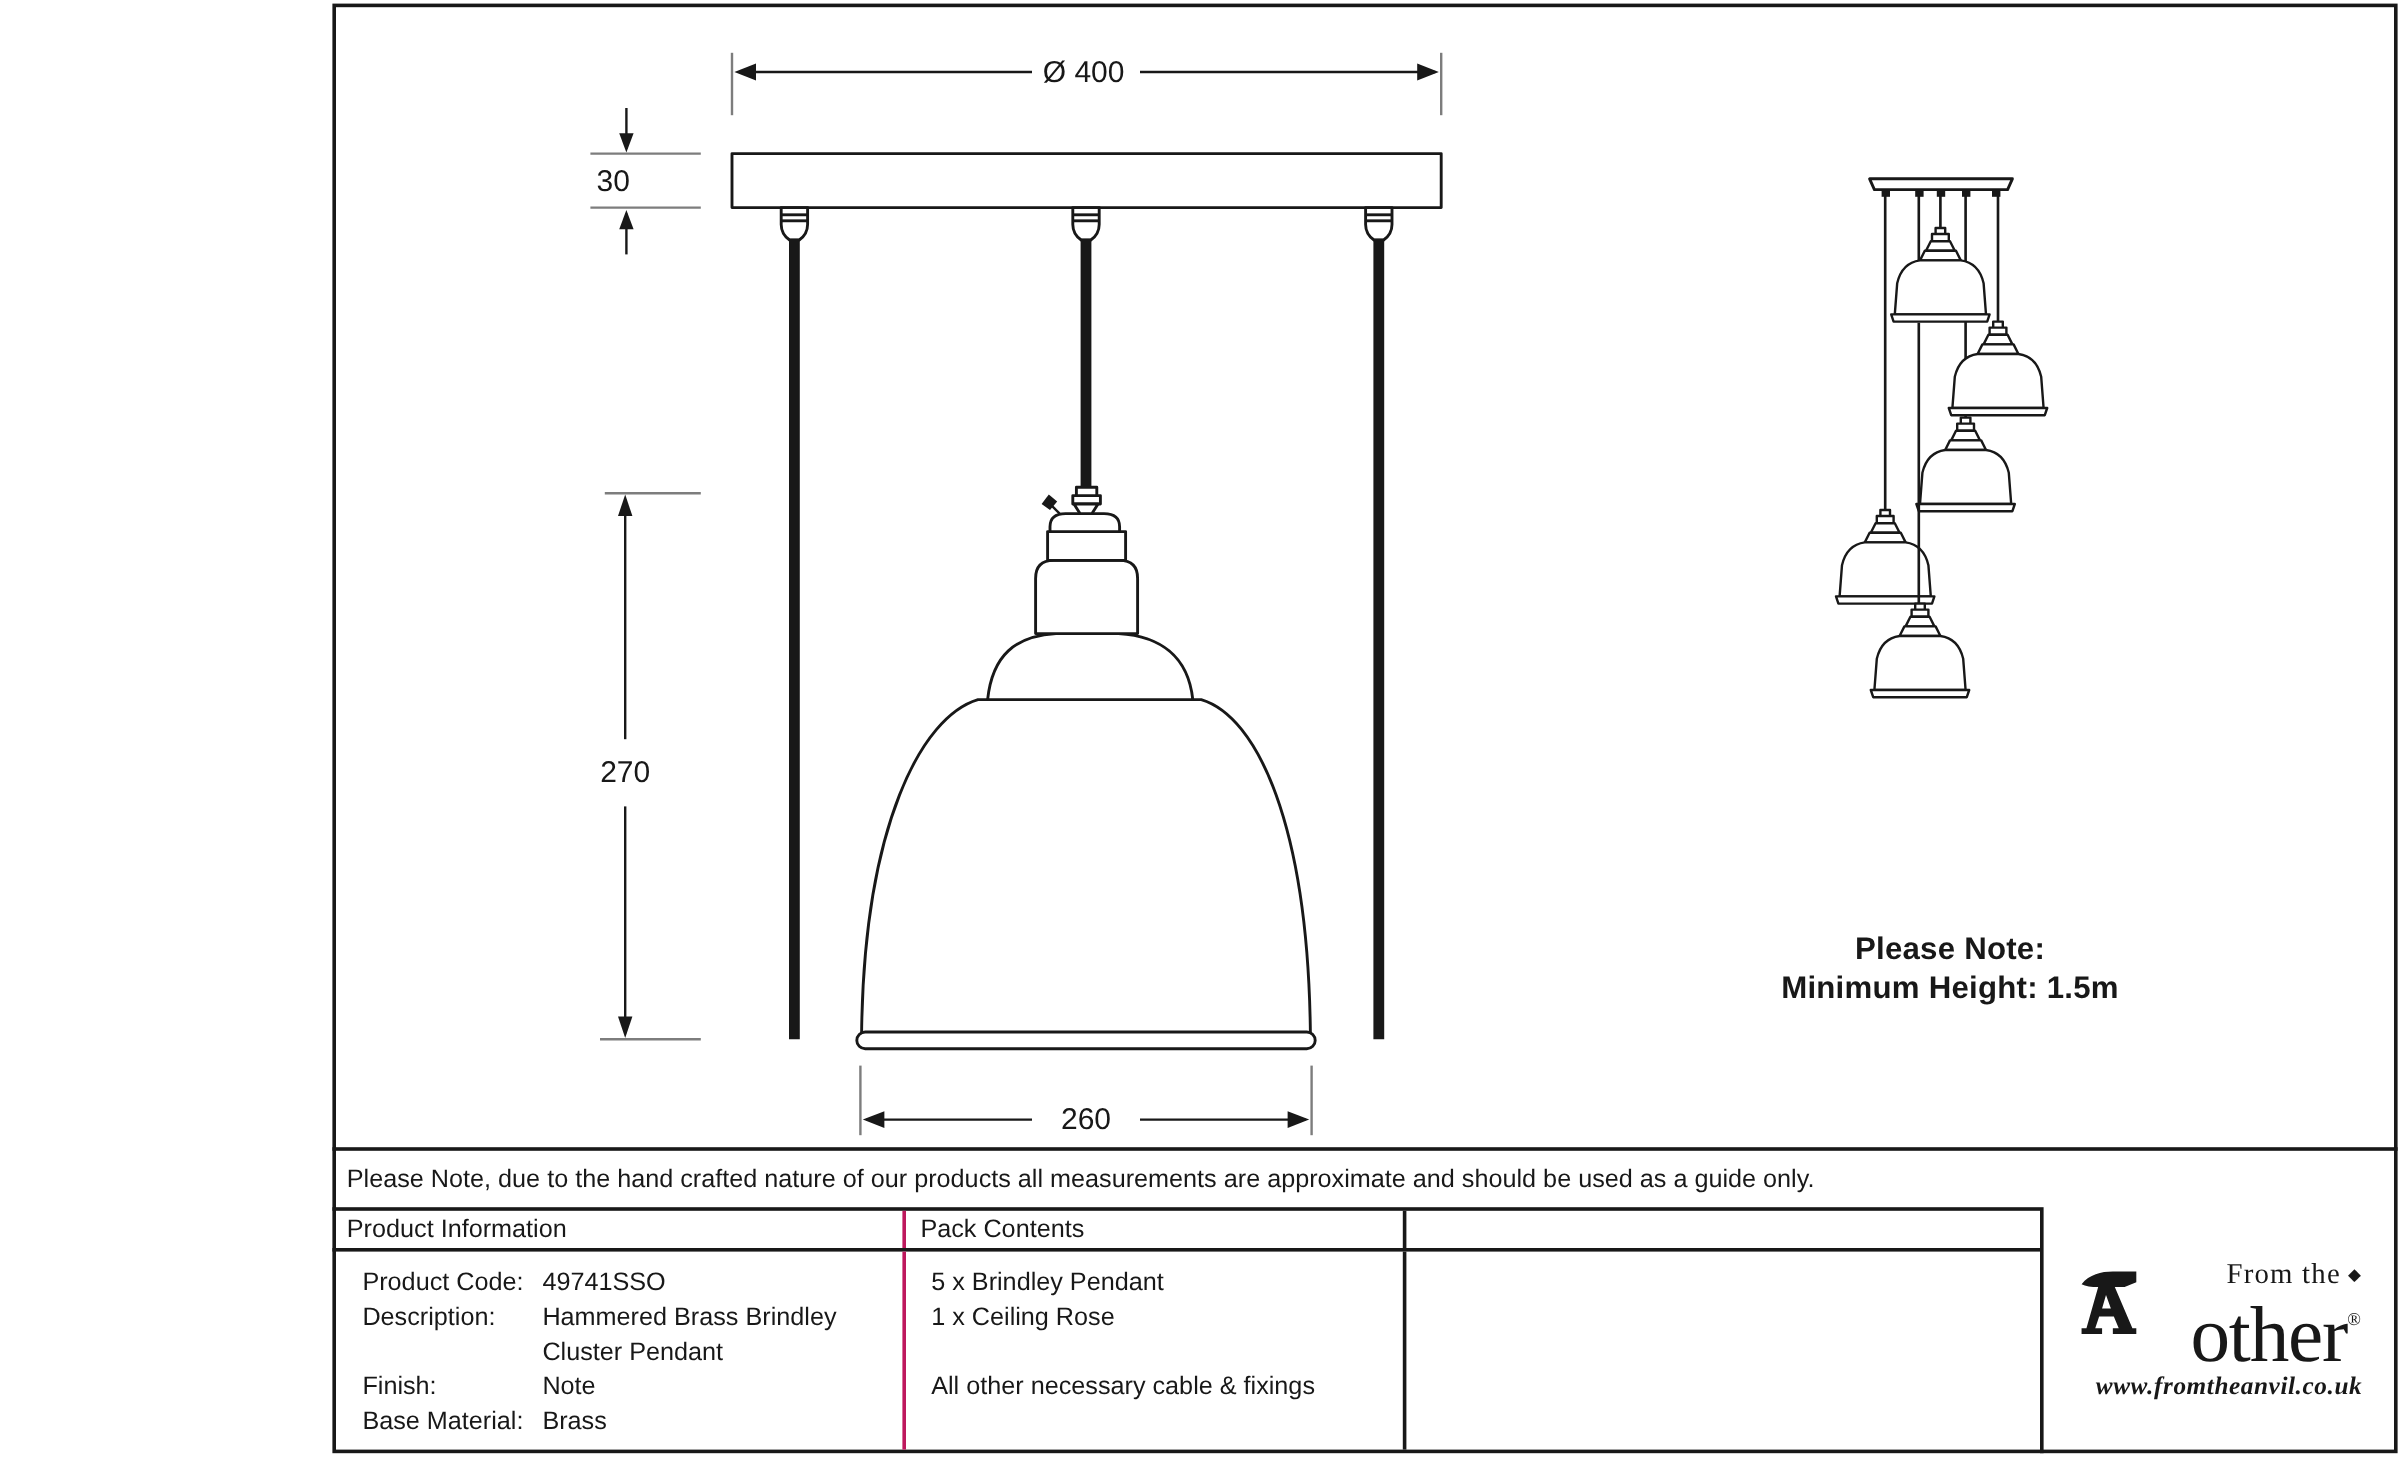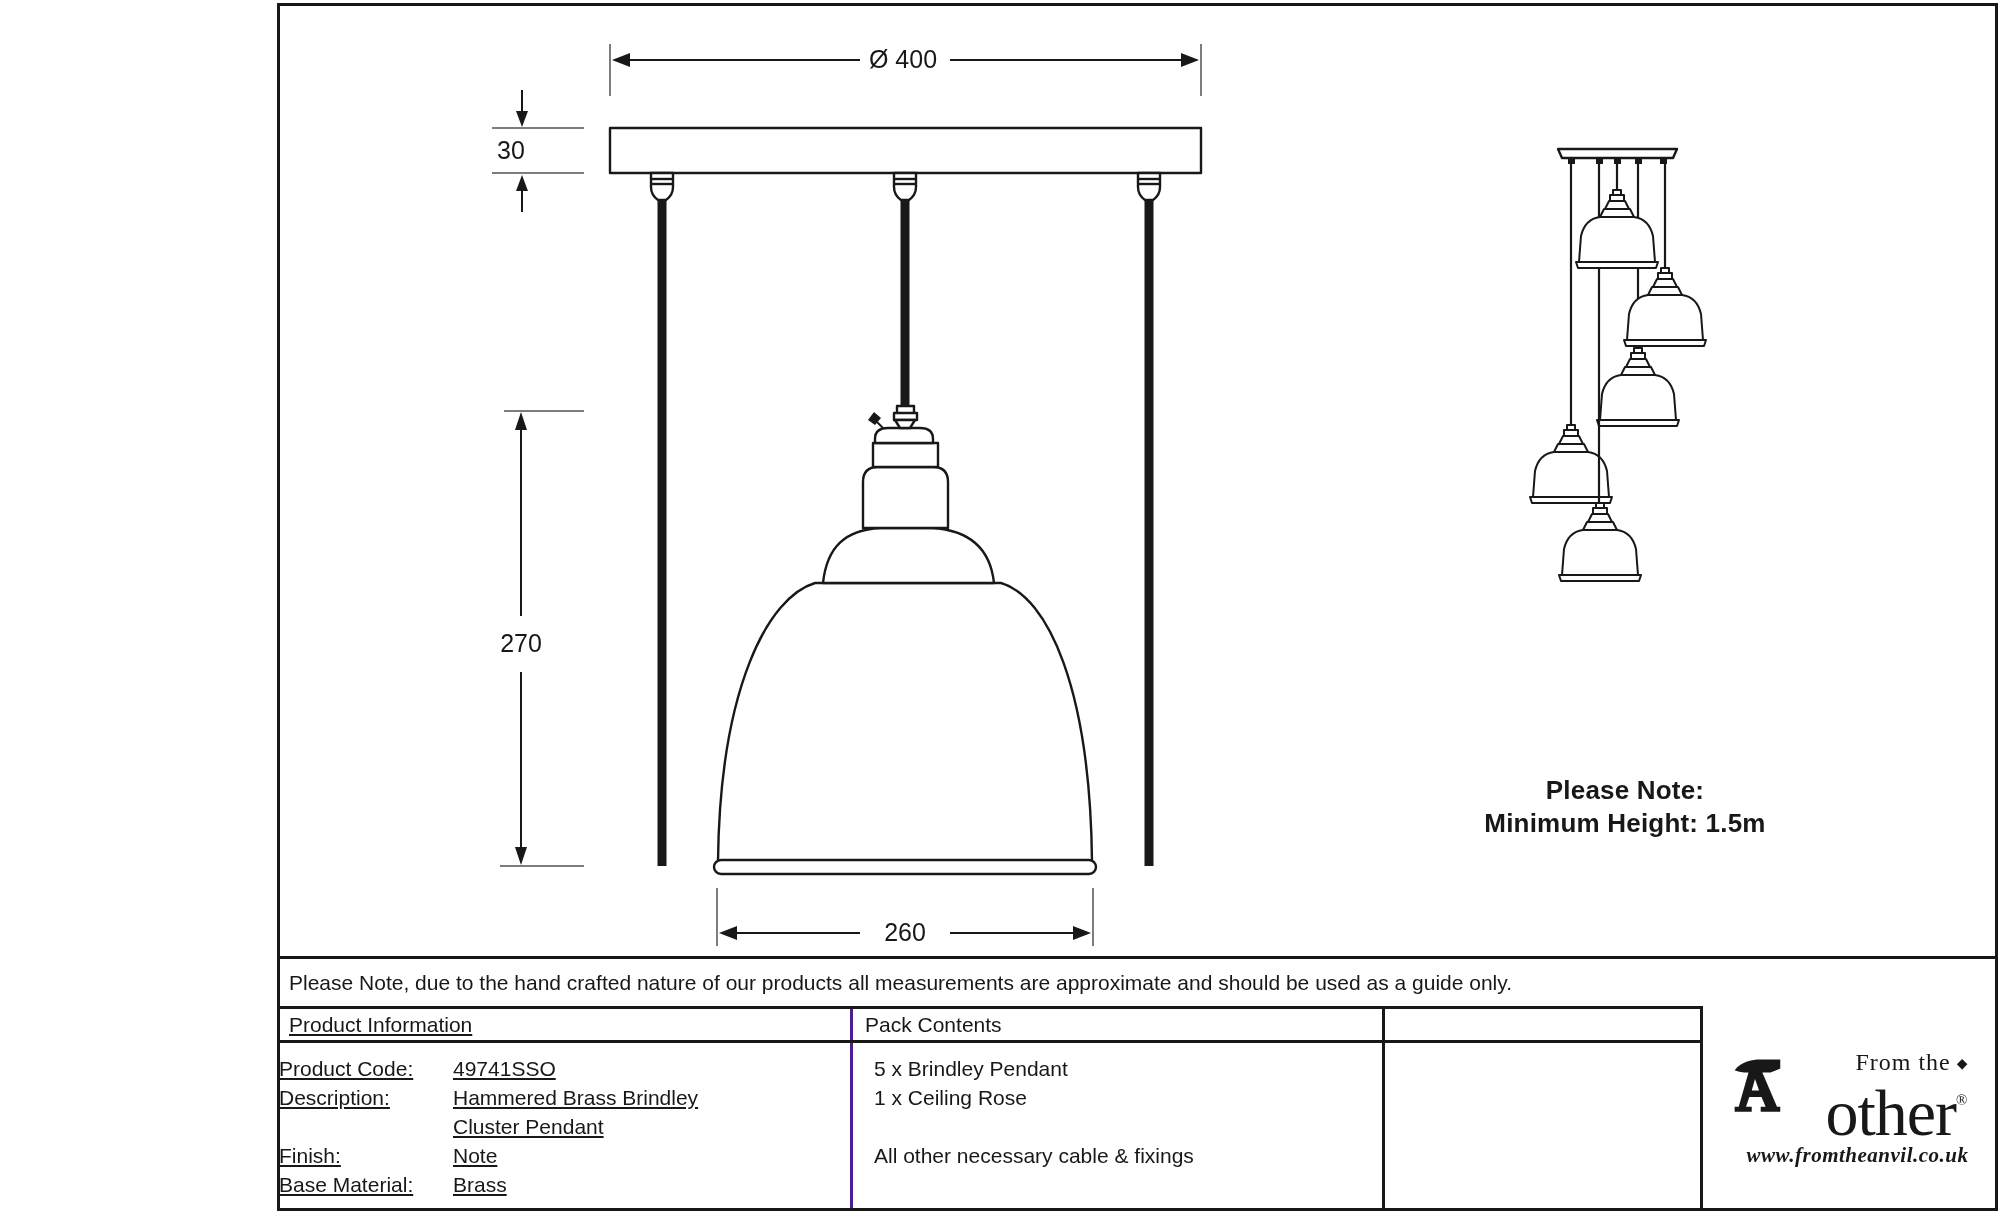--- a/index.html
+++ b/index.html
@@ -28,26 +28,26 @@
   
   .cluster-note{left:1449px;top:774px;width:352px;text-align:center;
     font-size:26px;font-weight:600;line-height:33px;letter-spacing:.2px;}
 
   
   .row-note{left:277px;top:956px;width:1721px;height:50px;border-top:3px solid #181818;
     display:flex;align-items:center;padding-left:12px;font-size:21px;text-align:center;}
   .row-header{left:277px;top:1006px;width:1423px;height:37px;
     border-top:3px solid #181818;border-bottom:3px solid #181818;display:flex;}
   .row-body{left:277px;top:1043px;width:1423px;height:165px;display:flex;}
-  .c1{width:576px;border-right:3px solid #4c1d95;text-decoration:underline;}
-  .c2{width:532px;border-right:3px solid #181818;}
+  .c1{width:478px;border-right:3px solid #be185d;}
+  .c2{width:417px;border-right:3px solid #181818;}
   .c3{flex:1;}
   .hcell{display:flex;align-items:center;padding-left:12px;font-size:21px;}
   .bcell{padding-top:11px;font-size:21px;line-height:29px;}
-  .pi-row{display:flex;padding-left:2px;gap:24px;}
+  .pi-row{display:flex;padding-left:25px;}
   .pi-label{width:150px;flex:0 0 150px;}
   .pk-line{padding-left:21px;min-height:29px;}
 
   
   .logo-cell{left:1700px;top:1006px;width:298px;height:205px;border-left:3px solid #181818;
     display:flex;align-items:center;justify-content:center;}
   .logo{width:236px;}
   .logo-top{display:flex;align-items:flex-start;gap:48px;}
   .logo-text{position:relative;margin-left:-4px;}
   .from-the{font-family:"Liberation Serif",serif;font-size:24px;letter-spacing:1px;

